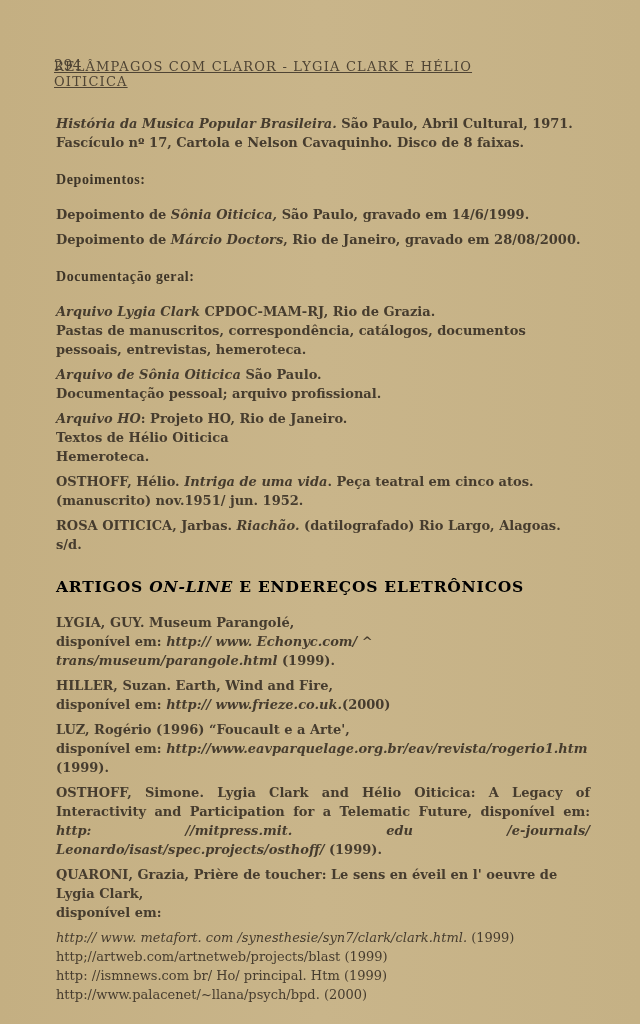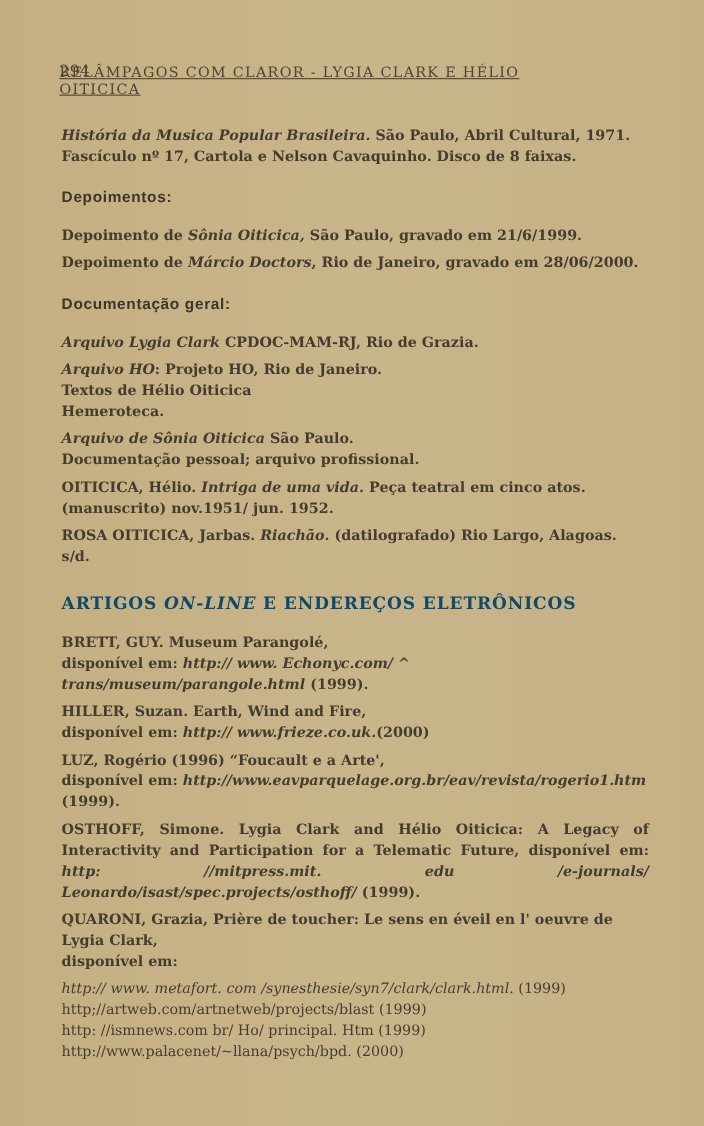--- a/index.html
+++ b/index.html
@@ -18,27 +18,27 @@
     }
     .running-head .pnum { position: absolute; left: 0; top: 0; font-size: 14px; }
     .running-head .title { position: absolute; right: 0; top: 2px; font-size: 13px; letter-spacing: 1.2px; text-decoration: underline; }
     .content {
       position: absolute; top: 110px; left: 56px; width: 534px;
       font-size: 13px; line-height: 19px;
     }
     .entry { margin: 0 0 6px 0; font-weight: bold; }
     .entry i { font-style: italic; }
     .heading {
-      font-family: Liberation Sans, sans-serif;
+      font-family: Liberation Serif, serif;
       font-size: 14px; font-weight: 600; letter-spacing: 0.6px;
       margin: 18px 0 16px 0; color: #3e3528;
     }
     .heading-upper {
       font-size: 15.5px; letter-spacing: 0.8px;
-      margin: 23px 0 17px 0; color: #0c4a6e; font-family: "DejaVu Serif", serif;
+      margin: 23px 0 17px 0; color: #000000; font-family: "DejaVu Serif", serif;
     }
     .blank { display: inline-block; width: 36px; border-bottom: 1px solid #463c2e; margin-right: 4px; }
     .line { display: block; }
     .urls .line { line-height: 19px; }
   </style>
 </head>
 <body>
 
 <div class="page">
   <div class="running-head">
@@ -46,44 +46,45 @@
     <span class="title">RELÂMPAGOS COM CLAROR - LYGIA CLARK E HÉLIO OITICICA</span>
   </div>
 
   <div class="content">
 
     <p class="entry">
       <i>História da Musica Popular Brasileira.</i><span> São Paulo, Abril Cultural, 1971. Fascículo nº 17, Cartola e Nelson Cavaquinho. Disco de 8 faixas.</span>
     </p>
 
     <div class="heading">Depoimentos:</div>
-    <p class="entry"><span>Depoimento de </span><i>Sônia Oiticica,</i><span> São Paulo, gravado em 21/6/1999.</span></p>
-    <p class="entry"><span>Depoimento de </span><i>Márcio Doctors</i><span>, Rio de Janeiro, gravado em 28/06/2000.</span></p>
+    <p class="entry"><span>Depoimento de </span><i>Sônia Oiticica,</i><span> São Paulo, gravado em 14/6/1999.</span></p>
+    <p class="entry"><span>Depoimento de </span><i>Márcio Doctors</i><span>, Rio de Janeiro, gravado em 28/08/2000.</span></p>
 
     <div class="heading">Documentação geral:</div>
     <p class="entry">
       <i>Arquivo Lygia Clark</i><span> CPDOC-MAM-RJ, Rio de Grazia.</span>
+      <span class="line">Pastas de manuscritos, correspondência, catálogos, documentos pessoais, entrevistas, hemeroteca.</span>
+    </p>
+    <p class="entry">
+      <i>Arquivo de Sônia Oiticica</i><span> São Paulo.</span>
+      <span class="line">Documentação pessoal; arquivo profissional.</span>
     </p>
     <p class="entry">
       <i>Arquivo HO</i><span>: Projeto HO, Rio de Janeiro.</span>
       <span class="line">Textos de Hélio Oiticica</span>
       <span class="line">Hemeroteca.</span>
     </p>
-    <p class="entry">
-      <i>Arquivo de Sônia Oiticica</i><span> São Paulo.</span>
-      <span class="line">Documentação pessoal; arquivo profissional.</span>
-    </p>
-    <p class="entry"><span>OITICICA, Hélio. </span><i>Intriga de uma vida</i><span>. Peça teatral em cinco atos.(manuscrito) nov.1951/ jun. 1952.</span></p>
+    <p class="entry"><span>OSTHOFF, Hélio. </span><i>Intriga de uma vida</i><span>. Peça teatral em cinco atos.(manuscrito) nov.1951/ jun. 1952.</span></p>
     <p class="entry"><span>ROSA OITICICA, Jarbas. </span><i>Riachão.</i><span> (datilografado) Rio Largo, Alagoas. s/d.</span></p>
 
     <div class="heading heading-upper">
       <span>ARTIGOS </span><i>ON-LINE</i><span> E ENDEREÇOS ELETRÔNICOS</span>
     </div>
     <p class="entry">
-      <span class="line">BRETT, GUY. Museum Parangolé,</span>
+      <span class="line">LYGIA, GUY. Museum Parangolé,</span>
       <span>disponível em: </span><i>http:// www. Echonyc.com/ ^ trans/museum/parangole.html</i><span> (1999).</span>
     </p>
     <p class="entry">
       <span class="line">HILLER, Suzan. Earth, Wind and Fire,</span>
       <span>disponível em: </span><i>http:// www.frieze.co.uk.</i><span>(2000)</span>
     </p>
     <p class="entry">
       <span class="line">LUZ, Rogério (1996) “Foucault e a Arte',</span>
       <span>disponível em: </span><i>http://www.eavparquelage.org.br/eav/revista/rogerio1.htm</i><span> (1999).</span>
     </p>

